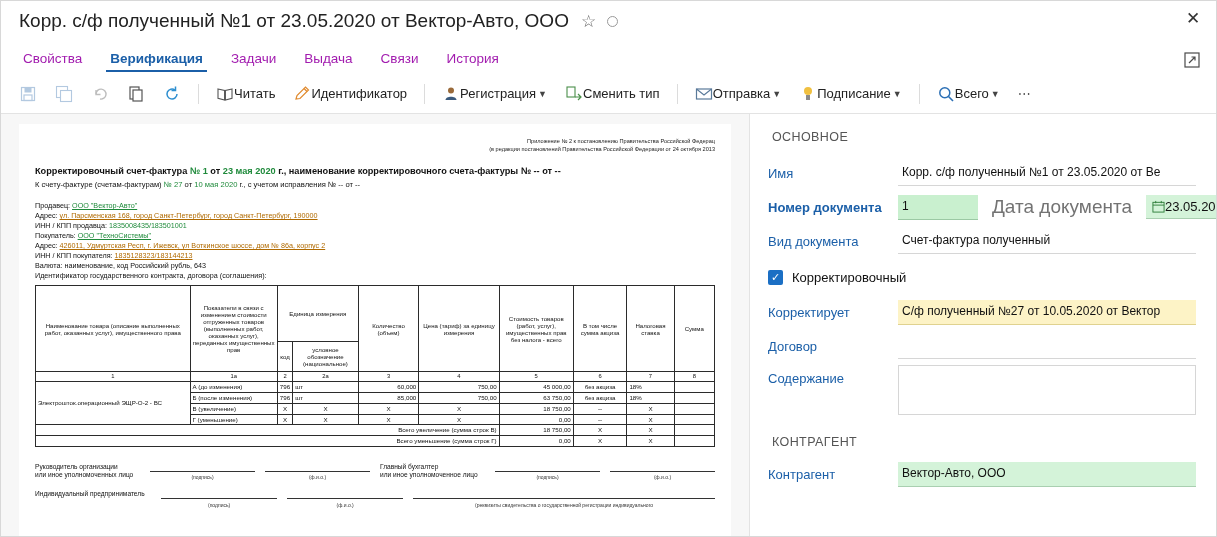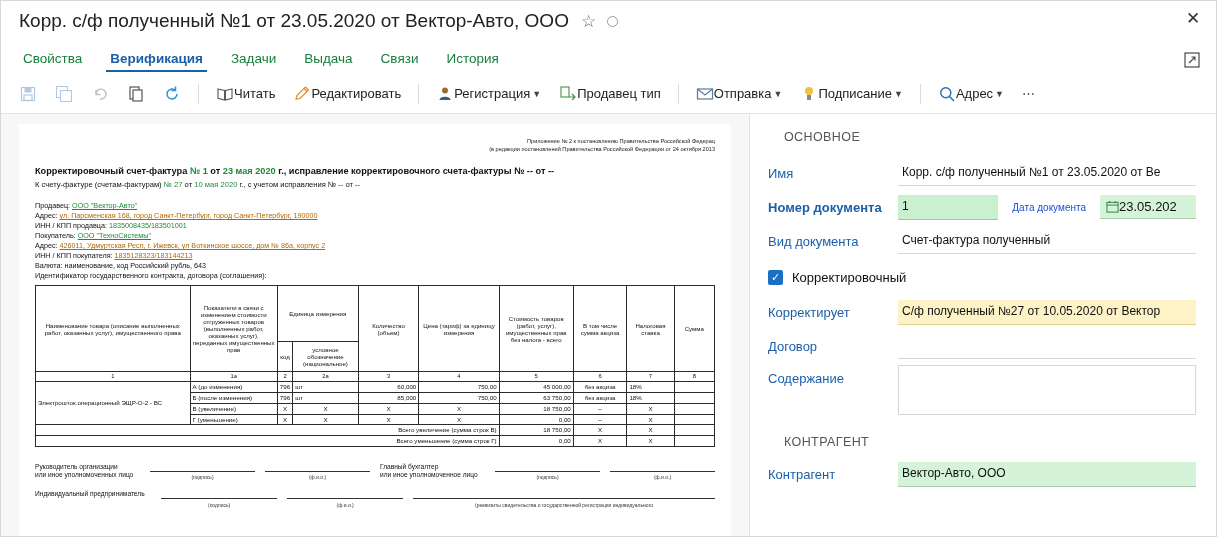--- a/index.html
+++ b/index.html
@@ -53,21 +53,21 @@
   
   .tabbar {
     height: 33px;
     display: flex; align-items: flex-end;
     padding-left: 8px;
     position: relative;
   }
   .tab {
     padding: 4px 14px 8px 14px;
     font-size: 13.5px;
-    color: #15803d;
+    color: #a21caf;
     cursor: pointer;
     position: relative;
   }
   .tab.active {
     color: #1b5fa8;
     font-weight: bold;
   }
   .tab.active::after {
     content: "";
     position: absolute;
@@ -181,21 +181,21 @@
     flex: 1;
     background: #fff;
     border-left: 1px solid #e3e3e3;
     padding: 14px 20px 0 18px;
     overflow: hidden;
   }
   .section-title {
     font-size: 12.5px;
     color: #555;
     letter-spacing: .4px;
-    margin: 2px 0 14px 16px;
+    margin: 2px 0 14px 4px;
   }
   .frow {
     display: flex; align-items: center;
     margin-bottom: 4px;
     min-height: 30px;
   }
   .flabel {
     width: 130px;
     font-size: 13px;
     color: #1b5fa8;
@@ -230,21 +230,21 @@
     width: 96px;
     background: #d4f3d9;
     border-bottom: 1px solid #a9cfb0;
     display: flex; align-items: center; gap: 0;
     padding: 4px 6px;
     font-size: 13px;
     color: #111;
   }
   .cal-ico { width: 13px; height: 13px; flex-shrink: 0; }
   .sub-label {
-    font-size: 10px; color: #1d4ed8;
+    font-size: 19px; color: #737373;
     white-space: nowrap;
   }
   .checkrow {
     display: flex; align-items: center;
     gap: 9px;
     margin: 14px 0 12px 0;
   }
   .cbox {
     width: 15px; height: 15px;
     background: #1b6fc4;
@@ -328,37 +328,37 @@
           <path d="M2 4 L8.6 5.5 L8.6 15 L2 13.4 Z" fill="none" stroke="#555" stroke-width="1.1"></path>
           <path d="M16 4 L9.4 5.5 L9.4 15 L16 13.4 Z" fill="none" stroke="#555" stroke-width="1.1"></path>
         </svg>
       <span>Читать</span>
     </div>
     <div class="tb-item">
       <svg class="tb-ico" viewBox="0 0 18 18">
           <path d="M3 14 L4 10.5 L12.5 2 L15.5 5 L7 13.5 Z" fill="none" stroke="#e08a2e" stroke-width="1.2"></path>
           <path d="M11 3.5 L14 6.5" stroke="#e08a2e" stroke-width="1.2"></path>
         </svg>
-      <span>Редактировать</span>
+      <span>Идентификатор</span>
     </div>
     <div class="tb-sep"></div>
     <div class="tb-item">
       <svg class="tb-ico" viewBox="0 0 18 18">
           <circle cx="9" cy="5.5" r="3" fill="#9a6a3a"></circle>
           <path d="M3.5 15 C3.5 10.5 14.5 10.5 14.5 15 Z" fill="#3b5a7d"></path>
         </svg>
       <span>Регистрация</span>
       <span class="caret">▼</span>
     </div>
     <div class="tb-item">
       <svg class="tb-ico" viewBox="0 0 18 18">
           <rect x="2" y="2" width="8" height="10" fill="none" stroke="#4a8f4a" stroke-width="1.1"></rect>
           <path d="M10 12 L16 12 M13 9 L16 12 L13 15" fill="none" stroke="#4a8f4a" stroke-width="1.2"></path>
         </svg>
-      <span>Продавец тип</span>
+      <span>Сменить тип</span>
     </div>
     <div class="tb-sep"></div>
     <div class="tb-item">
       <svg class="tb-ico" viewBox="0 0 18 18">
           <rect x="1.5" y="4" width="15" height="10" fill="none" stroke="#5a7a9a" stroke-width="1.2"></rect>
           <path d="M1.5 4 L9 10 L16.5 4" fill="none" stroke="#5a7a9a" stroke-width="1.2"></path>
         </svg>
       <span>Отправка</span>
       <span class="caret">▼</span>
     </div>
@@ -369,37 +369,37 @@
         </svg>
       <span>Подписание</span>
       <span class="caret">▼</span>
     </div>
     <div class="tb-sep"></div>
     <div class="tb-item">
       <svg class="tb-ico" viewBox="0 0 18 18">
           <circle cx="7.8" cy="7.8" r="5" fill="none" stroke="#2b6fb5" stroke-width="1.5"></circle>
           <path d="M11.5 11.5 L16 16" stroke="#2b6fb5" stroke-width="1.6"></path>
         </svg>
-      <span>Адрес</span>
+      <span>Всего</span>
       <span class="caret">▼</span>
     </div>
     <div class="tb-item">⋯</div>
   </div>
 
   <div class="body">
 
     <div class="preview">
       <div class="page">
         <div class="doc-head">
           <div>Приложение № 2 к постановлению Правительства Российской Федерац</div>
           <div>(в редакции постановлений Правительства Российской Федерации от 24 октября 2013</div>
         </div>
 
         <div class="doc-title">
-          <span>Корректировочный счет-фактура </span><span class="grn">№ 1</span><span> от </span><span class="grn">23 мая 2020</span><span> г., исправление корректировочного счета-фактуры № -- от --</span>
+          <span>Корректировочный счет-фактура </span><span class="grn">№ 1</span><span> от </span><span class="grn">23 мая 2020</span><span> г., наименование корректировочного счета-фактуры № -- от --</span>
         </div>
 
         <div class="doc-sub">
           <span>К счету-фактуре (счетам-фактурам) </span><span class="grn">№ 27</span><span> от </span><span class="grn">10 мая 2020</span><span> г., с учетом исправления № -- от --</span>
         </div>
 
         <div class="doc-line">
           <span>Продавец: </span><span class="org">ООО "Вектор-Авто"</span>
         </div>
         <div class="doc-line">

